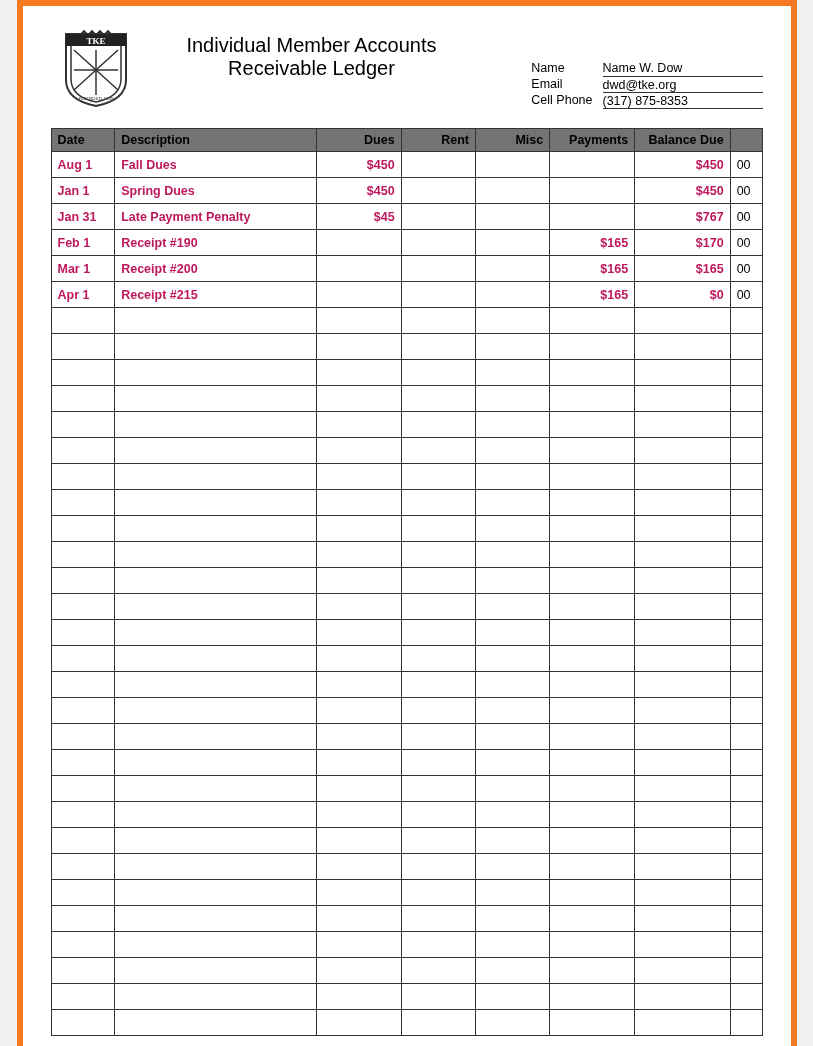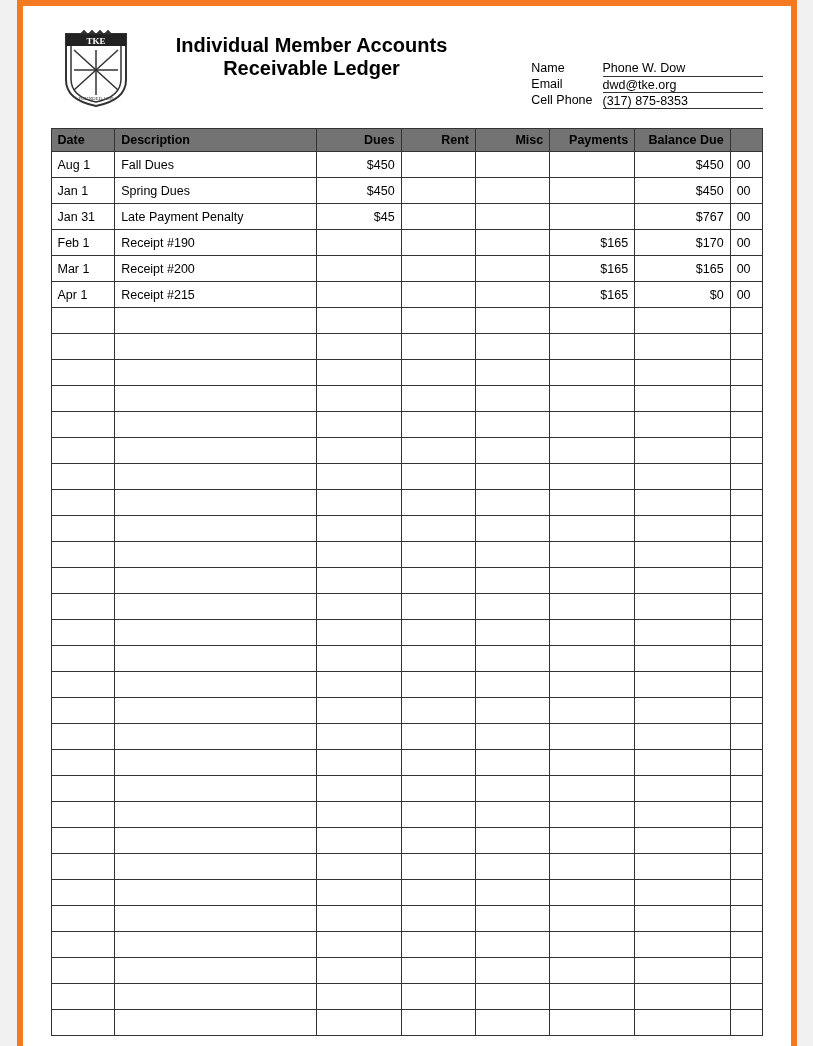--- a/index.html
+++ b/index.html
@@ -44,21 +44,21 @@
     .header-center {
       flex: 1;
       display: flex;
       flex-direction: column;
       align-items: center;
       padding-top: 4px;
     }
 
     .main-title {
       font-size: 20px;
-      font-weight: bold;
+      font-weight: normal;
       text-align: center;
     }
 
     .info-table {
       border-collapse: collapse;
       font-size: 12.5px;
       margin-left: auto;
       margin-right: 0;
       align-self: flex-end;
     }
@@ -102,21 +102,22 @@
       text-align: right;
     }
 
     .ledger-table td {
       border: 1px solid #333;
       padding: 3px 6px;
       height: 26px;
     }
 
     .ledger-table td.link-blue {
-      color: #000000;
+      color: #be185d;
+      font-weight: bold;
     }
 
     .ledger-table td.right-align {
       text-align: right;
     }
 
     .col-date { width: 60px; }
     .col-desc { width: 190px; }
     .col-dues { width: 80px; }
     .col-rent { width: 70px; }
@@ -161,21 +162,21 @@
 
     <div class="header-center">
       <div class="main-title">Individual Member Accounts Receivable Ledger</div>
     </div>
 
     <div class="header-right">
       <table class="info-table">
         <tbody>
             <tr>
           <td class="label-cell">Name</td>
-          <td class="value-cell">Phone W. Dow</td>
+          <td class="value-cell">Name W. Dow</td>
         </tr>
         <tr>
           <td class="label-cell">Email</td>
           <td class="value-cell">dwd@tke.org</td>
         </tr>
         <tr>
           <td class="label-cell">Cell Phone</td>
           <td class="value-cell">(317) 875-8353</td>
         </tr>
       </tbody>

